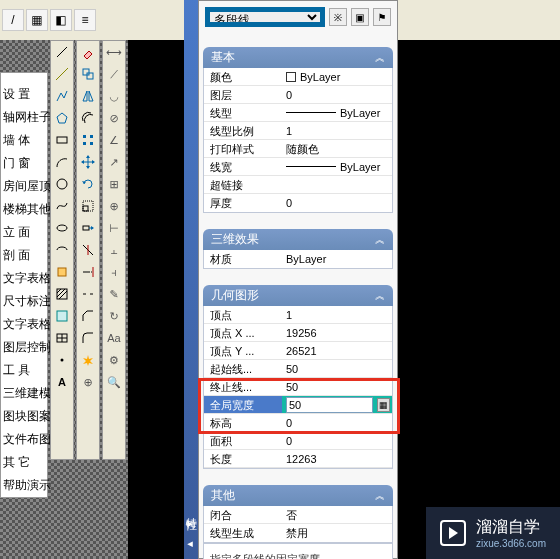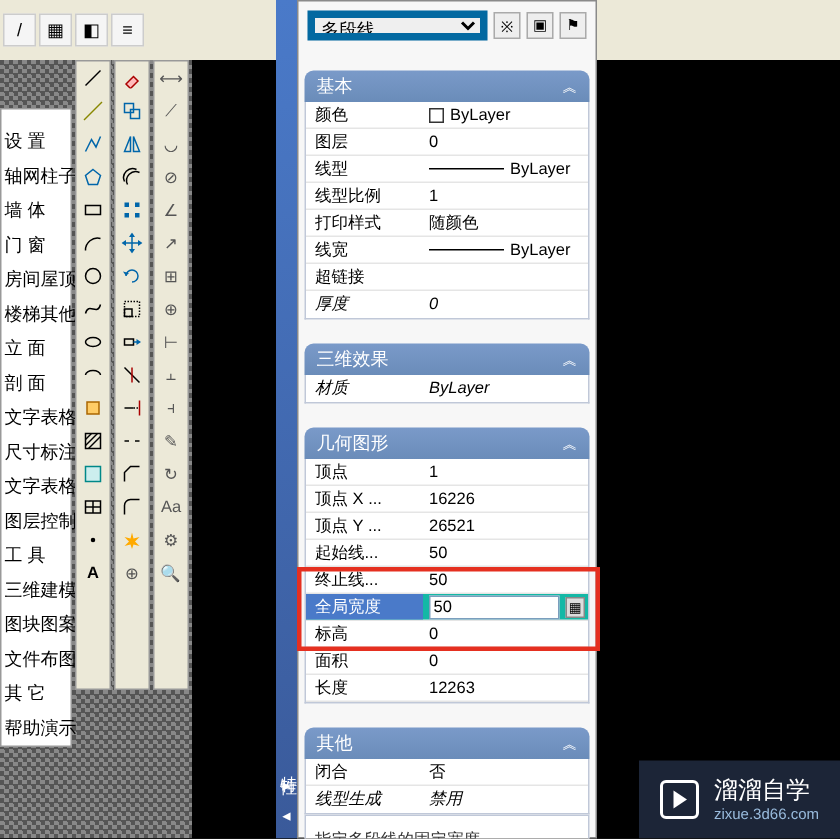--- a/index.html
+++ b/index.html
@@ -37,21 +37,21 @@
   
   .props { position: absolute; left: 198px; top: 0; width: 200px; bottom: 0; background: #f7f7f7; border: 1px solid #8a8a8a; font-size: 12px; display: flex; flex-direction: column; }
   .props-head { display: flex; align-items: center; gap: 4px; padding: 6px 6px 4px 6px; }
   .props-head select { flex: 1; font-size: 12px; height: 20px; border: 5px solid #0369a1; }
   .props-head .hbtn { width: 18px; height: 18px; border: 1px solid #aaa; background: #eee; display: inline-flex; align-items: center; justify-content: center; font-size: 10px; }
   
   .section-head { background: linear-gradient(#7a9ac9,#6a8cb9); color: #fff; font-size: 12px; padding: 2px 8px; border-radius: 6px 6px 0 0; margin: 16px 4px 0 4px; display: flex; justify-content: space-between; align-items: center; }
   .section-head .chev { font-size: 10px; }
   .section-body { margin: 0 4px; border: 1px solid #c0c8d8; border-top: none; background: #fff; }
   .prop-row { display: flex; height: 18px; line-height: 18px; border-bottom: 1px solid #e5e5e5; }
-  .prop-row:last-child { border-bottom: none; font-style: italic; }
+  .prop-row:last-child { border-bottom: none; }
   .prop-key { width: 78px; padding-left: 6px; color: #000; font-size: 11px; overflow: hidden; white-space: nowrap; }
   .prop-val { flex: 1; padding-left: 4px; color: #000; font-size: 11px; display: flex; align-items: center; gap: 4px; }
   .prop-val input { width: 100%; border: 1px solid #7b9ebd; font-size: 11px; height: 16px; padding: 0 2px; }
   .swatch { width: 10px; height: 10px; border: 1px solid #333; background: #fff; display: inline-block; }
   .linesamp { display: inline-block; width: 50px; border-top: 1px solid #000; vertical-align: middle; }
   
   .highlight-box { position: absolute; border: 3px solid #e53020; pointer-events: none; }
   
   .hint { margin: auto 4px 8px 4px; border: 1px solid #c0c8d8; background: #fff; padding: 8px 6px; font-size: 11px; color: #333; height: 48px; }
   
@@ -378,21 +378,21 @@
     <span>几何图形</span>
     <span class="chev">︽</span>
   </div>
   <div class="section-body" style="position:relative">
     <div class="prop-row">
         <div class="prop-key">顶点</div>
         <div class="prop-val">1</div>
       </div>
     <div class="prop-row">
         <div class="prop-key">顶点 X ...</div>
-        <div class="prop-val">16226</div>
+        <div class="prop-val">19256</div>
       </div>
     <div class="prop-row">
         <div class="prop-key">顶点 Y ...</div>
         <div class="prop-val">26521</div>
       </div>
     <div class="prop-row">
         <div class="prop-key">起始线...</div>
         <div class="prop-val">50</div>
       </div>
     <div class="prop-row">

